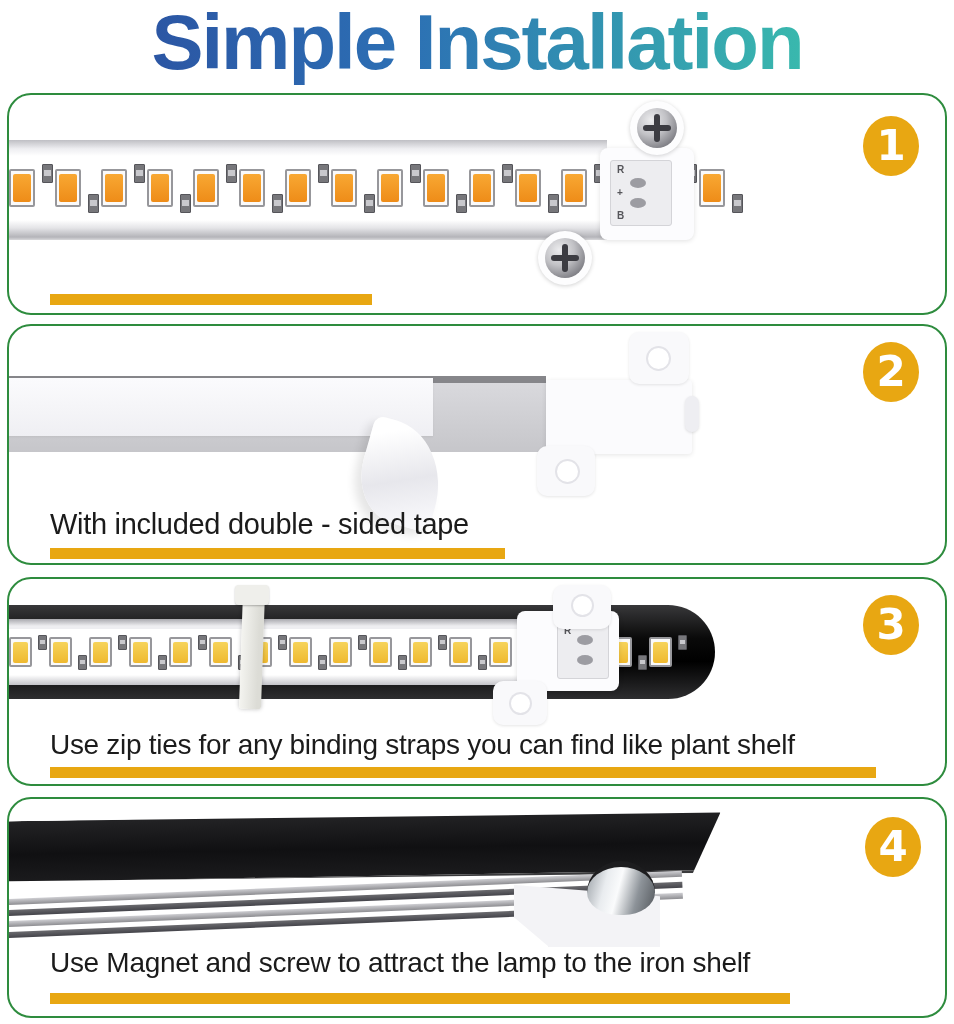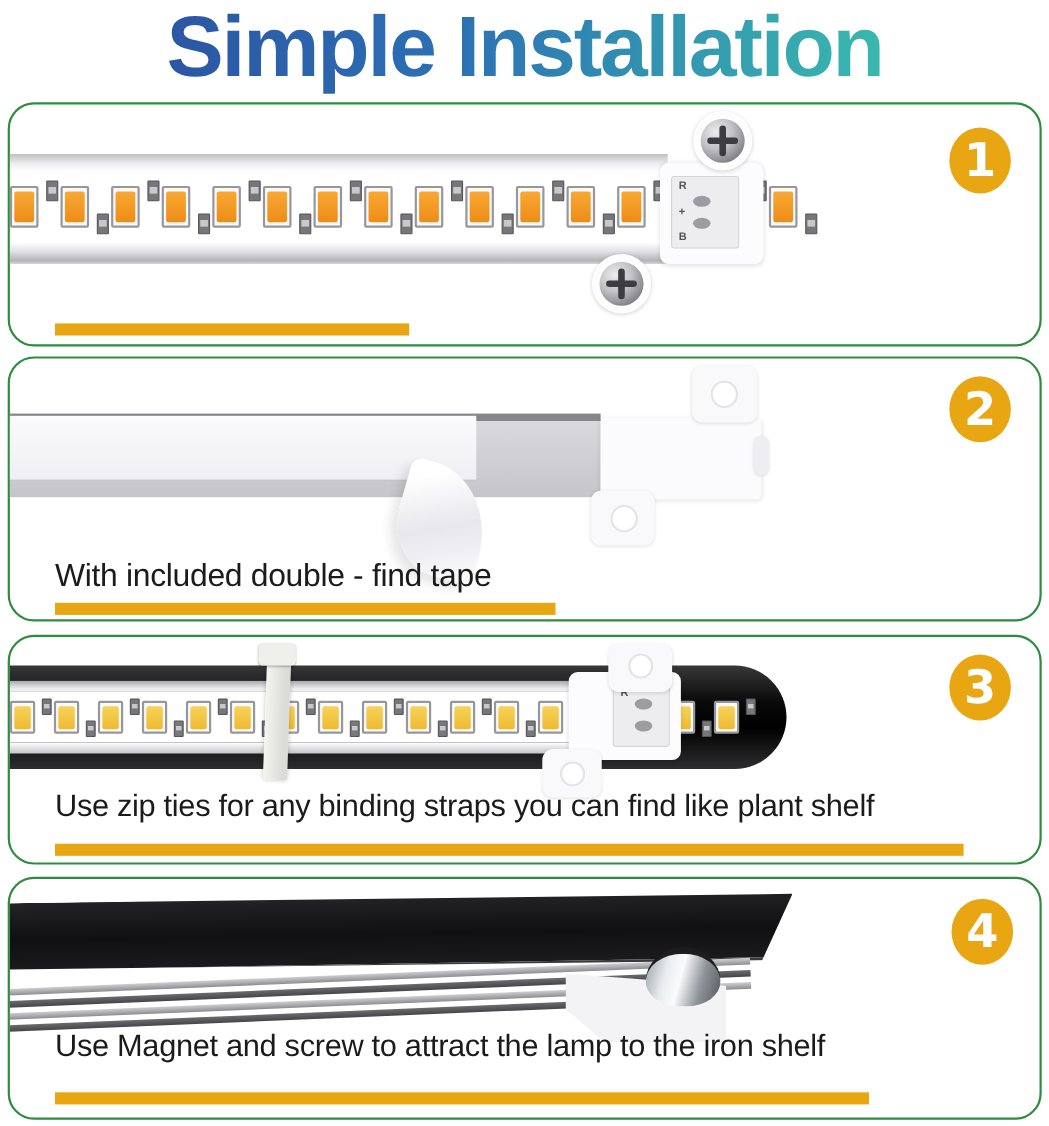--- a/index.html
+++ b/index.html
@@ -27,21 +27,21 @@
   .p1 .badge { right:26px; top:21px; }
   .p2 .badge { right:26px; top:16px; }
   .p3 .badge { right:26px; top:16px; }
   .p4 .badge { right:24px; top:18px; }
 
   .caption { position:absolute; left:41px; color:var(--ink); letter-spacing:-0.3px;
              white-space:nowrap; }
   .p1 .caption, .p2 .caption { font-size:29px; }
   .p3 .caption, .p4 .caption { font-size:28px; }
   .p1 .caption { top:158px; } .p2 .caption { top:182px; }
-  .p3 .caption { top:138px; } .p4 .caption { top:136px; }
+  .p3 .caption { top:150px; } .p4 .caption { top:148px; }
 
   .underline { position:absolute; left:41px; height:11px; background:var(--gold); }
   .p1 .underline { top:199px; width:322px; }
   .p2 .underline { top:222px; width:455px; }
   .p3 .underline { top:188px; width:826px; }
   .p4 .underline { top:194px; width:740px; }
 
   
   .strip { position:absolute; left:-2px; }
   .rail-top, .rail-bot { width:100%; }
@@ -271,21 +271,21 @@
   <div class="alu-bar"></div>
   <div class="tape"></div>
   <div class="peel"></div>
   <div class="bracket2"></div>
   <div class="tab" style="left:620px; top:6px; width:60px; height:52px;"></div>
   <div class="hole" style="left:637px; top:20px; width:25px; height:25px;"></div>
   <div class="tab" style="left:528px; top:120px; width:58px; height:50px;"></div>
   <div class="hole" style="left:546px; top:133px; width:25px; height:25px;"></div>
   <div class="nub"></div>
   <div class="badge">2</div>
-  <div class="caption">With included double - find tape</div>
+  <div class="caption">With included double - sided tape</div>
   <div class="underline"></div>
 </section>
 
 <section class="panel p3">
   <div class="pipe"></div>
   <div class="strip strip-b">
     <div class="rail-top"></div>
     <div class="pcb">
         <div class="led-unit">
           <div class="led-pkg">

